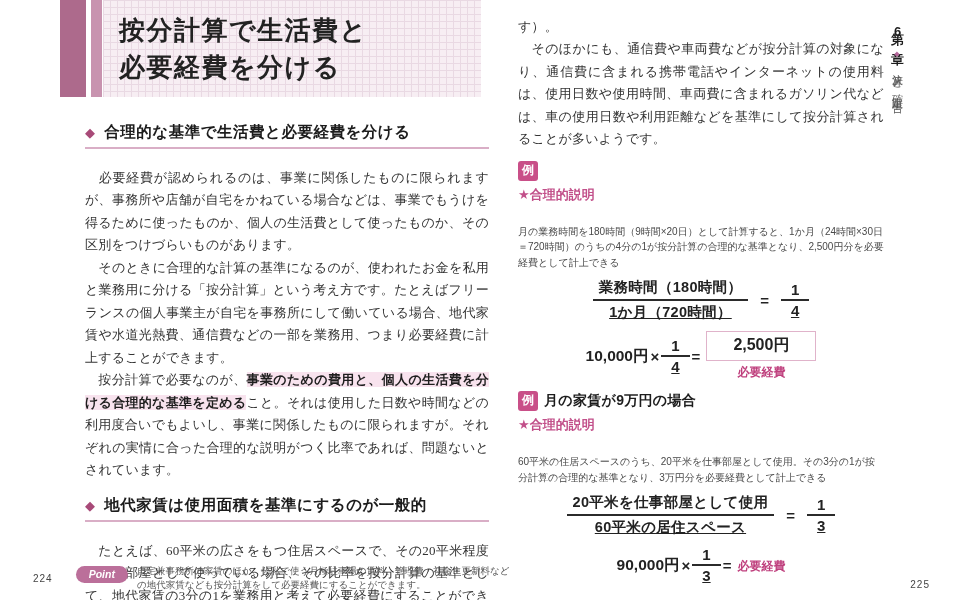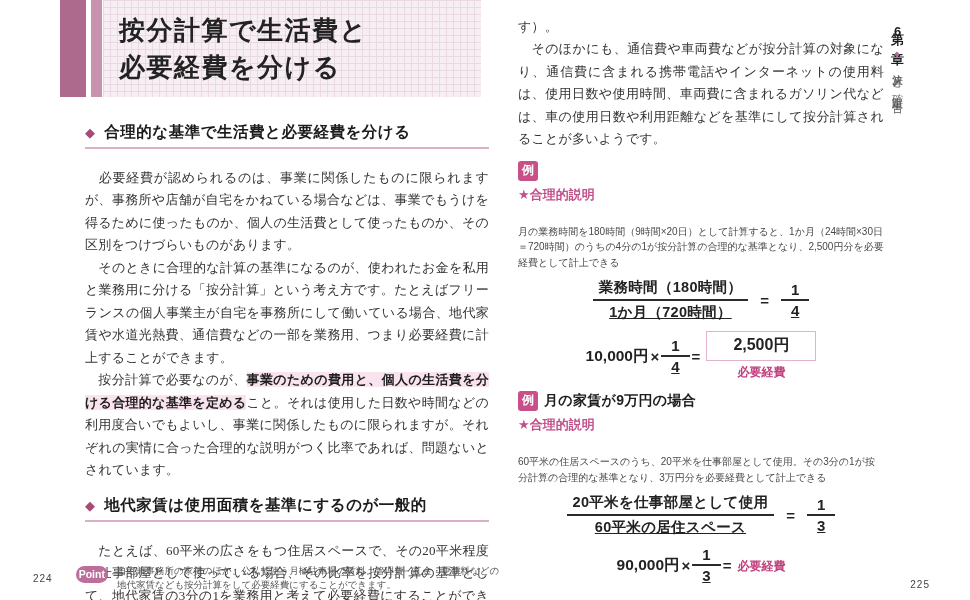--- a/index.html
+++ b/index.html
@@ -28,22 +28,22 @@
   .jp-body { font-family:"Liberation Serif","DejaVu Serif",serif; font-size:13px;
     color:#333; line-height:1.73; text-align:justify; letter-spacing:0.2px; }
   .hl { font-family:"Liberation Sans","DejaVu Sans",sans-serif; font-weight:bold;
     background:#f8e3ee; color:#1e1e1e; }
   .sec2 { margin-top:13px; }
 
   .left-footer { position:absolute; left:-27px; bottom:8px; width:480px;
     display:flex; align-items:flex-start; gap:9px; }
   .pagenum { font-size:10px; color:#444; letter-spacing:1px; }
   .pagenum-left { margin-top:9px; margin-right:14px; }
-  .point-badge { flex:0 0 auto; background:#bb6f9a; color:#fff; 
-    font-weight:bold; font-size:10.5px; border-radius:9px; padding:2px 3px 3px; margin-top:2px; }
+  .point-badge { flex:0 0 auto; background:#bb6f9a; color:#fff; font-style:italic;
+    font-weight:bold; font-size:10.5px; border-radius:9px; padding:2px 13px 3px; margin-top:2px; }
   .point-text { font-size:9.5px; color:#555; line-height:1.5; width:388px; }
 
   
   #right-page { position:absolute; left:518px; top:0; width:372px; height:600px; }
   .right-intro { margin-top:16px; width:366px; }
 
   .example { margin-top:10px; }
   .ex-head { display:flex; align-items:center; gap:6px; margin-bottom:5px; }
   .ex-badge { background:#c94f88; color:#fff; font-weight:bold; font-size:12px;
     border-radius:3px; padding:1px 4px 2px; }

